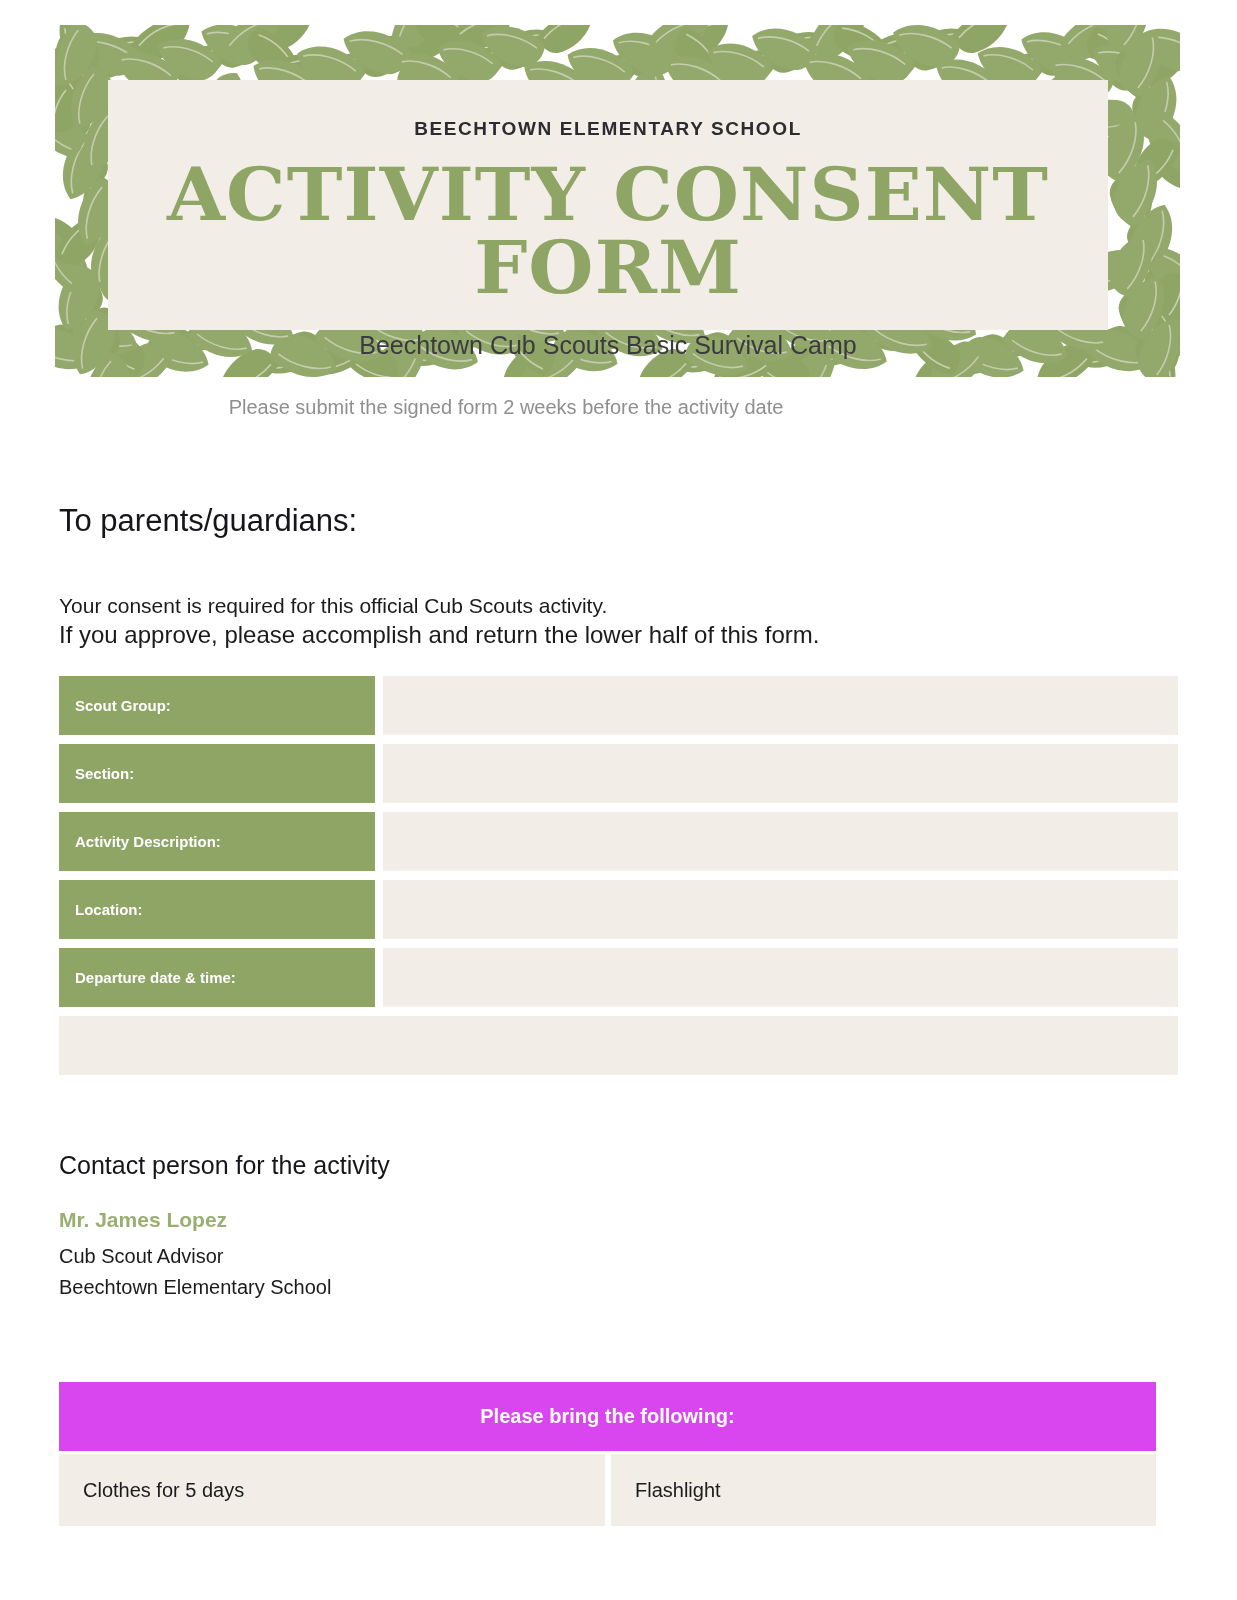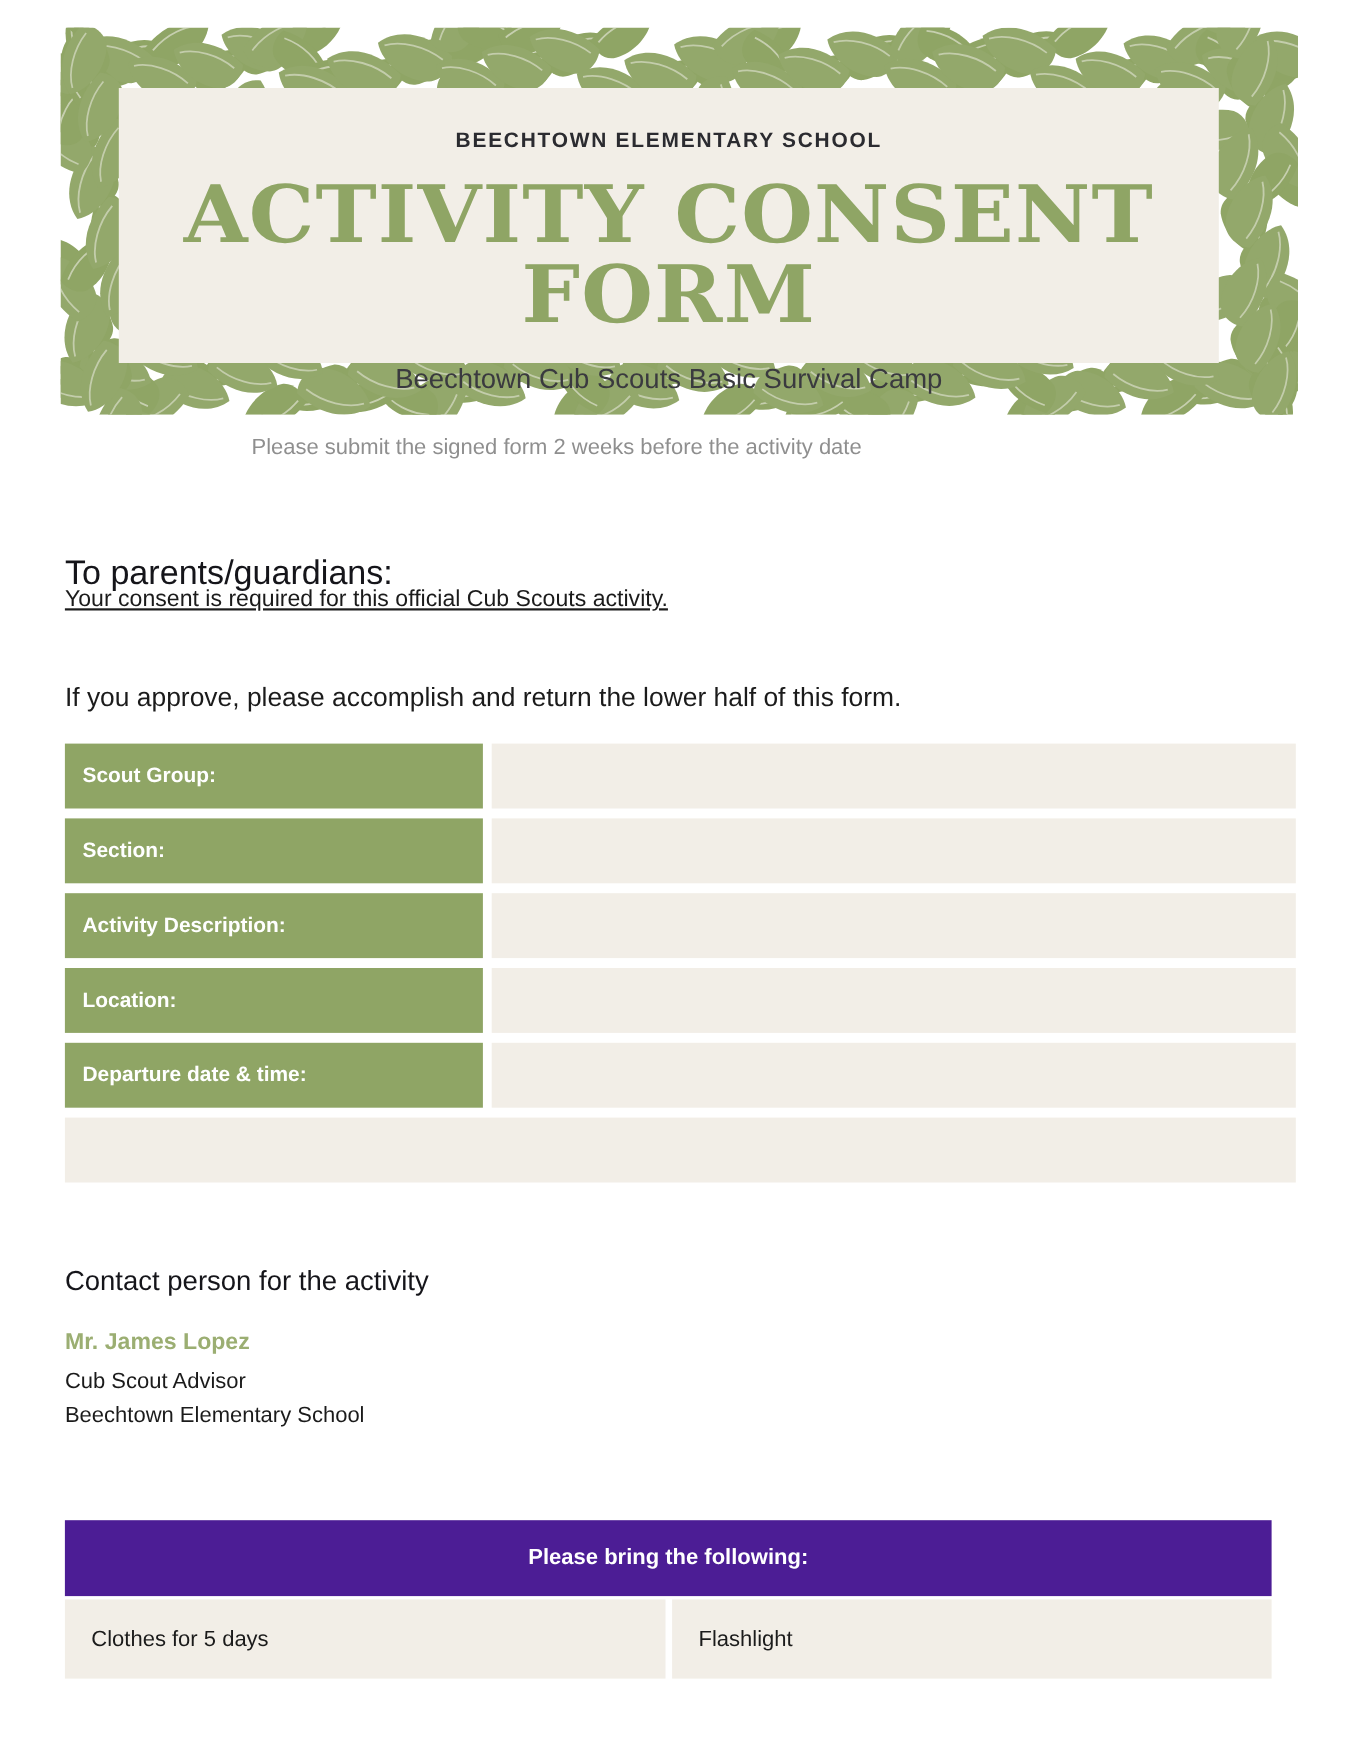--- a/index.html
+++ b/index.html
@@ -92,24 +92,23 @@
     position: absolute;
     left: 59px;
     top: 503px;
     font-size: 31px;
     font-weight: normal;
     color: #15151a;
   }
   .para-1 {
     position: absolute;
     left: 59px;
-    top: 533px;
+    top: 594px;
     font-size: 21px;
     color: #1b1b1b;
-    text-decoration: underline;
   }
   .para-2 {
     position: absolute;
     left: 59px;
     top: 621px;
     font-size: 24px;
     color: #1b1b1b;
   }
 
   
@@ -119,25 +118,25 @@
     top: 676px;
     width: 1119px;
   }
   .form-row {
     display: flex;
     gap: 8px;
     margin-bottom: 9px;
     height: 59px;
   }
   .form-label {
-    width: 380px;
+    width: 316px;
     background: #8FA565;
     color: #FFFFFF;
     font-weight: bold;
-    font-size: 19px;
+    font-size: 15px;
     display: flex;
     align-items: center;
     padding-left: 16px;
     box-sizing: border-box;
   }
   .form-value {
     flex: 1;
     background: #F2EEE7;
   }
 
@@ -175,21 +174,21 @@
 
   
   .bring-section {
     position: absolute;
     left: 59px;
     top: 1382px;
     width: 1097px;
   }
   .bring-header {
     height: 69px;
-    background: #4c1d95;
+    background: #d946ef;
     color: #FFFFFF;
     font-weight: bold;
     font-size: 20px;
     display: flex;
     align-items: center;
     justify-content: center;
   }
   .bring-row {
     display: flex;
     gap: 6px;

